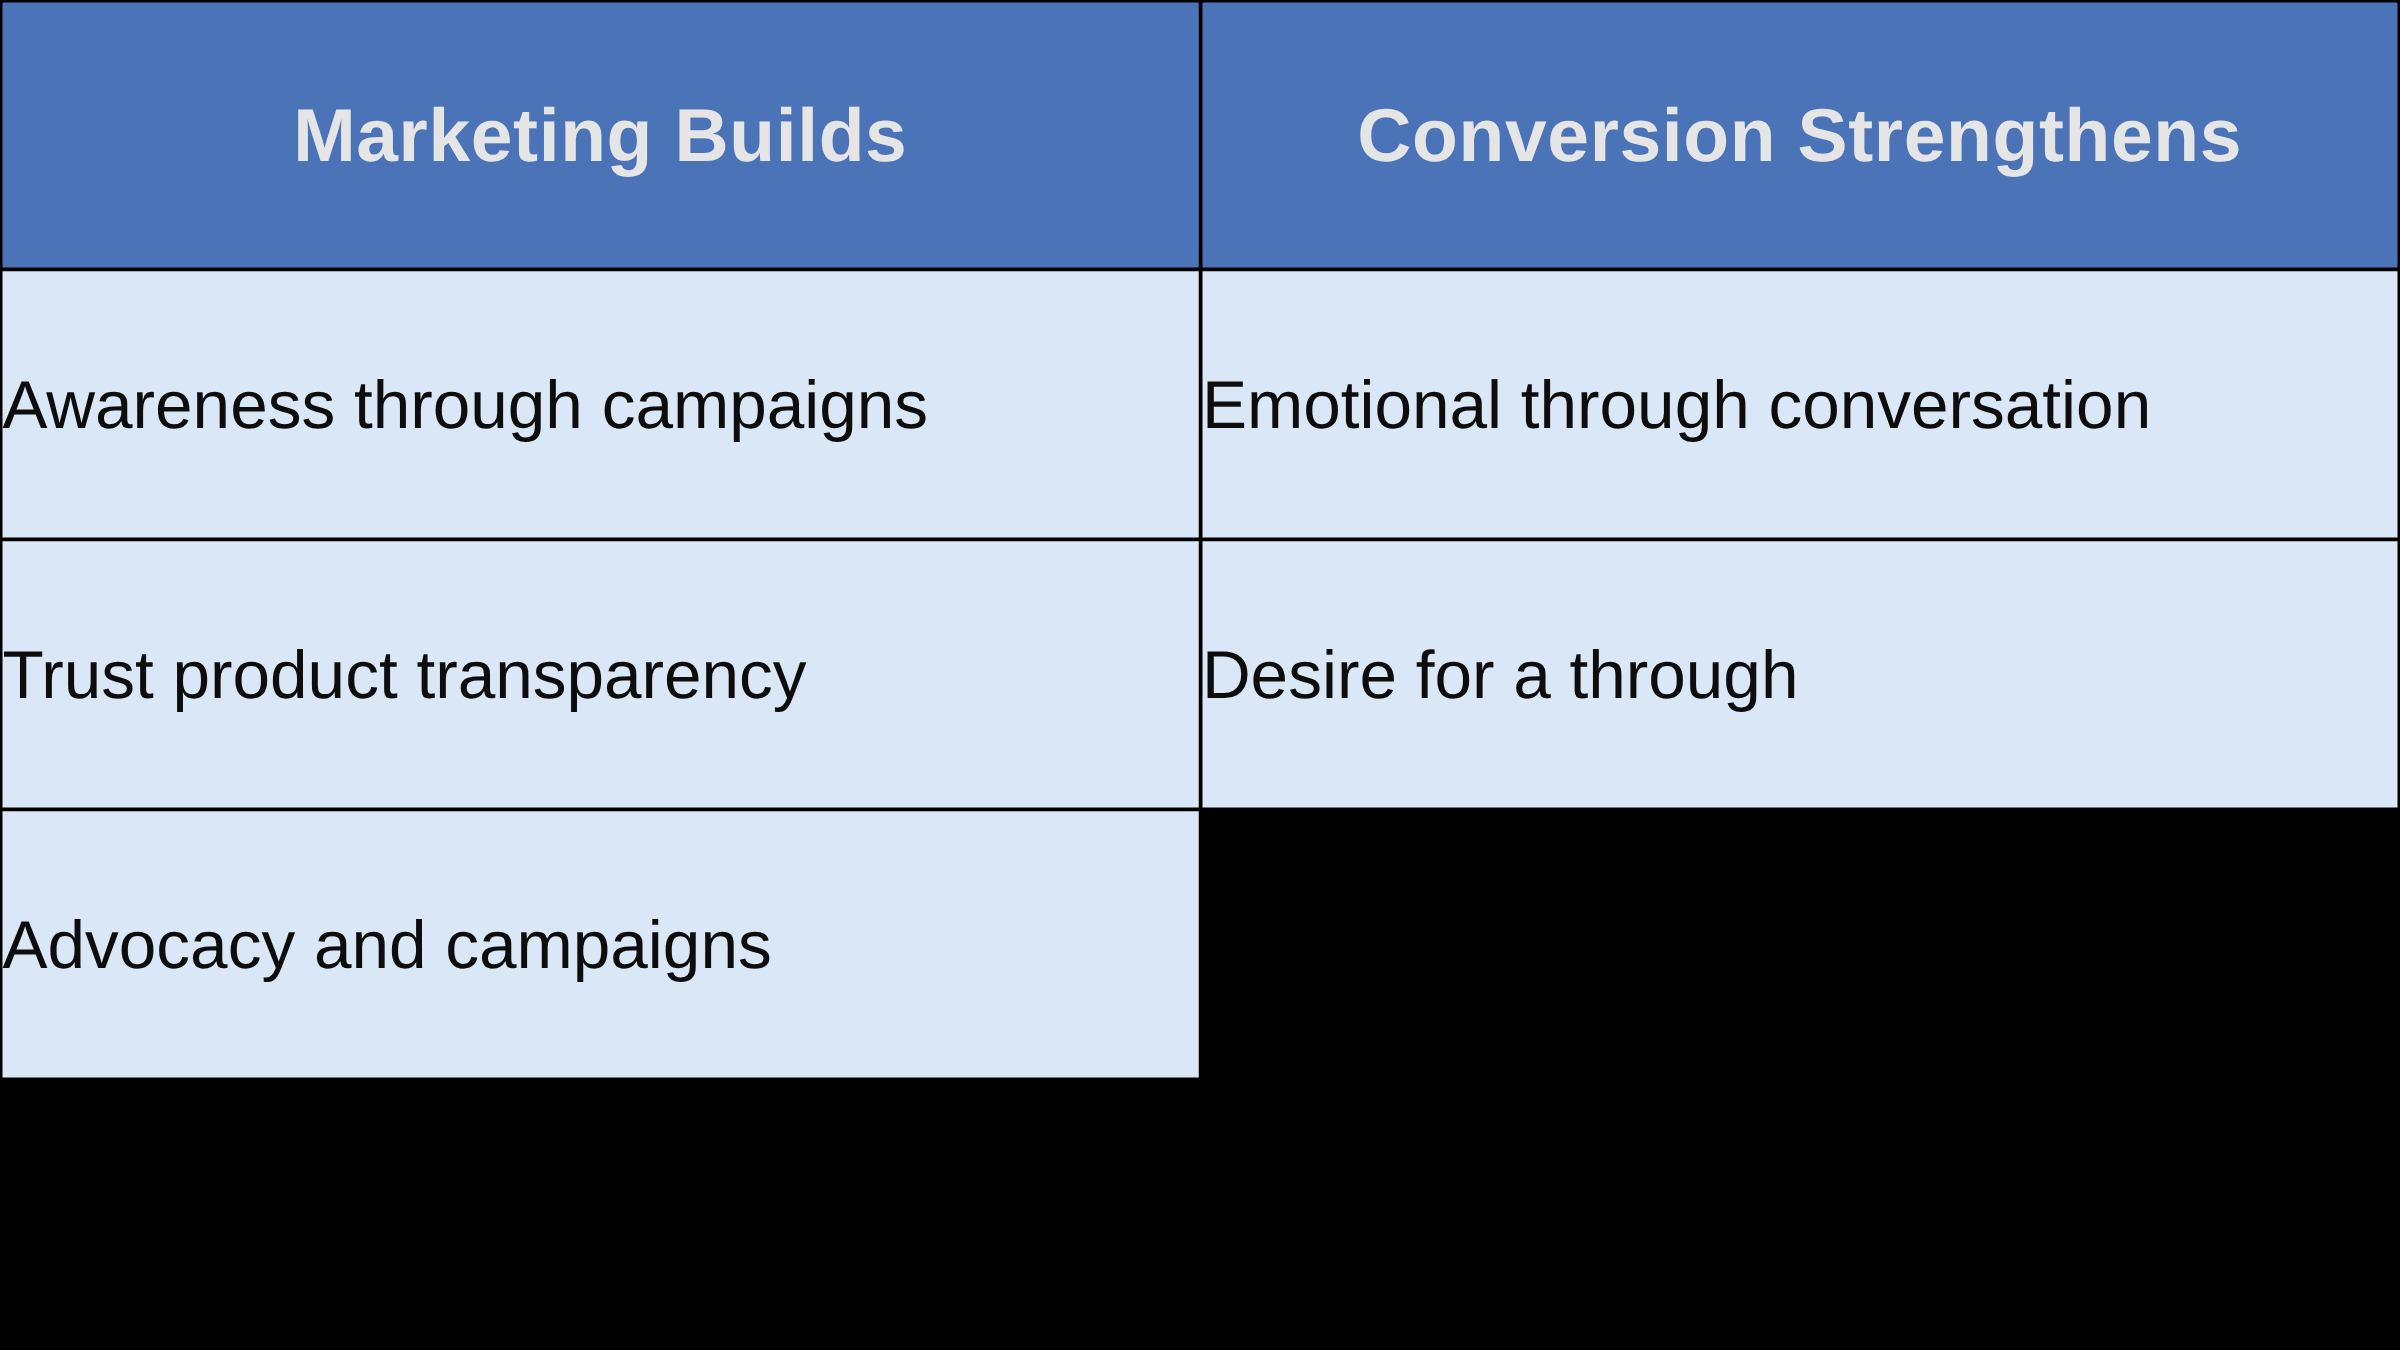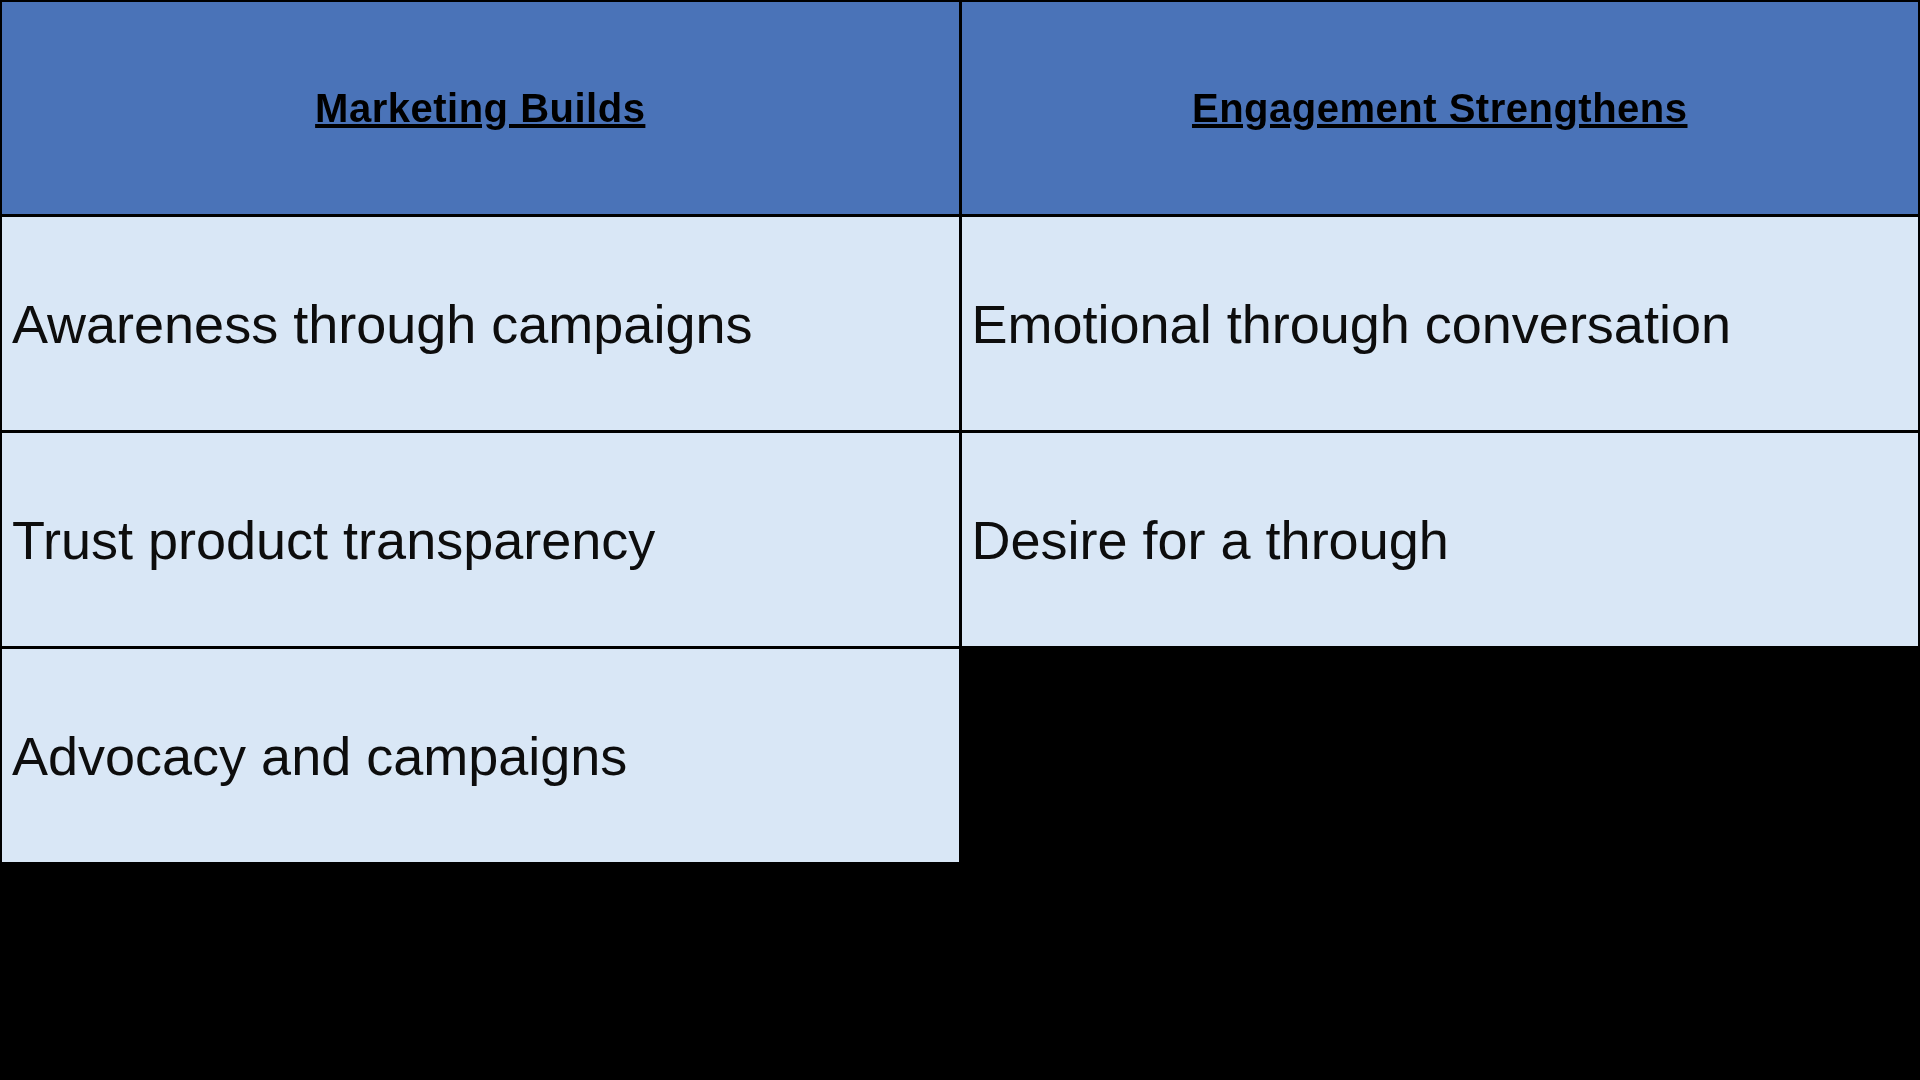--- a/index.html
+++ b/index.html
@@ -19,45 +19,43 @@
     padding: 2px;
     font-family: "Liberation Sans", sans-serif;
   }
   .cell {
     display: flex;
     align-items: center;
     overflow: hidden;
   }
   .cell.header {
     background: #4a73b8;
-    color: #000000;
-    font-size: 40px;
+    color: #e5e5e5;
+    font-size: 60px;
     font-weight: 700;
     justify-content: center;
     letter-spacing: 0.5px;
-    text-decoration: underline;
   }
   .cell.body {
     background: #d9e7f6;
     color: #0d0d0d;
     font-size: 54px;
     font-weight: 400;
     justify-content: flex-start;
-    padding-left: 10px;
     letter-spacing: 0px;
   }
 </style>
 </head>
 <body>
 
 <div class="table">
 
   <div class="cell header">Marketing Builds</div>
 
-  <div class="cell header">Engagement Strengthens</div>
+  <div class="cell header">Conversion Strengthens</div>
 
   <div class="cell body">Awareness through campaigns</div>
 
   <div class="cell body">Emotional through conversation</div>
 
 
   <div class="cell body">Trust product transparency</div>
 
   <div class="cell body">Desire for a through</div>
 

